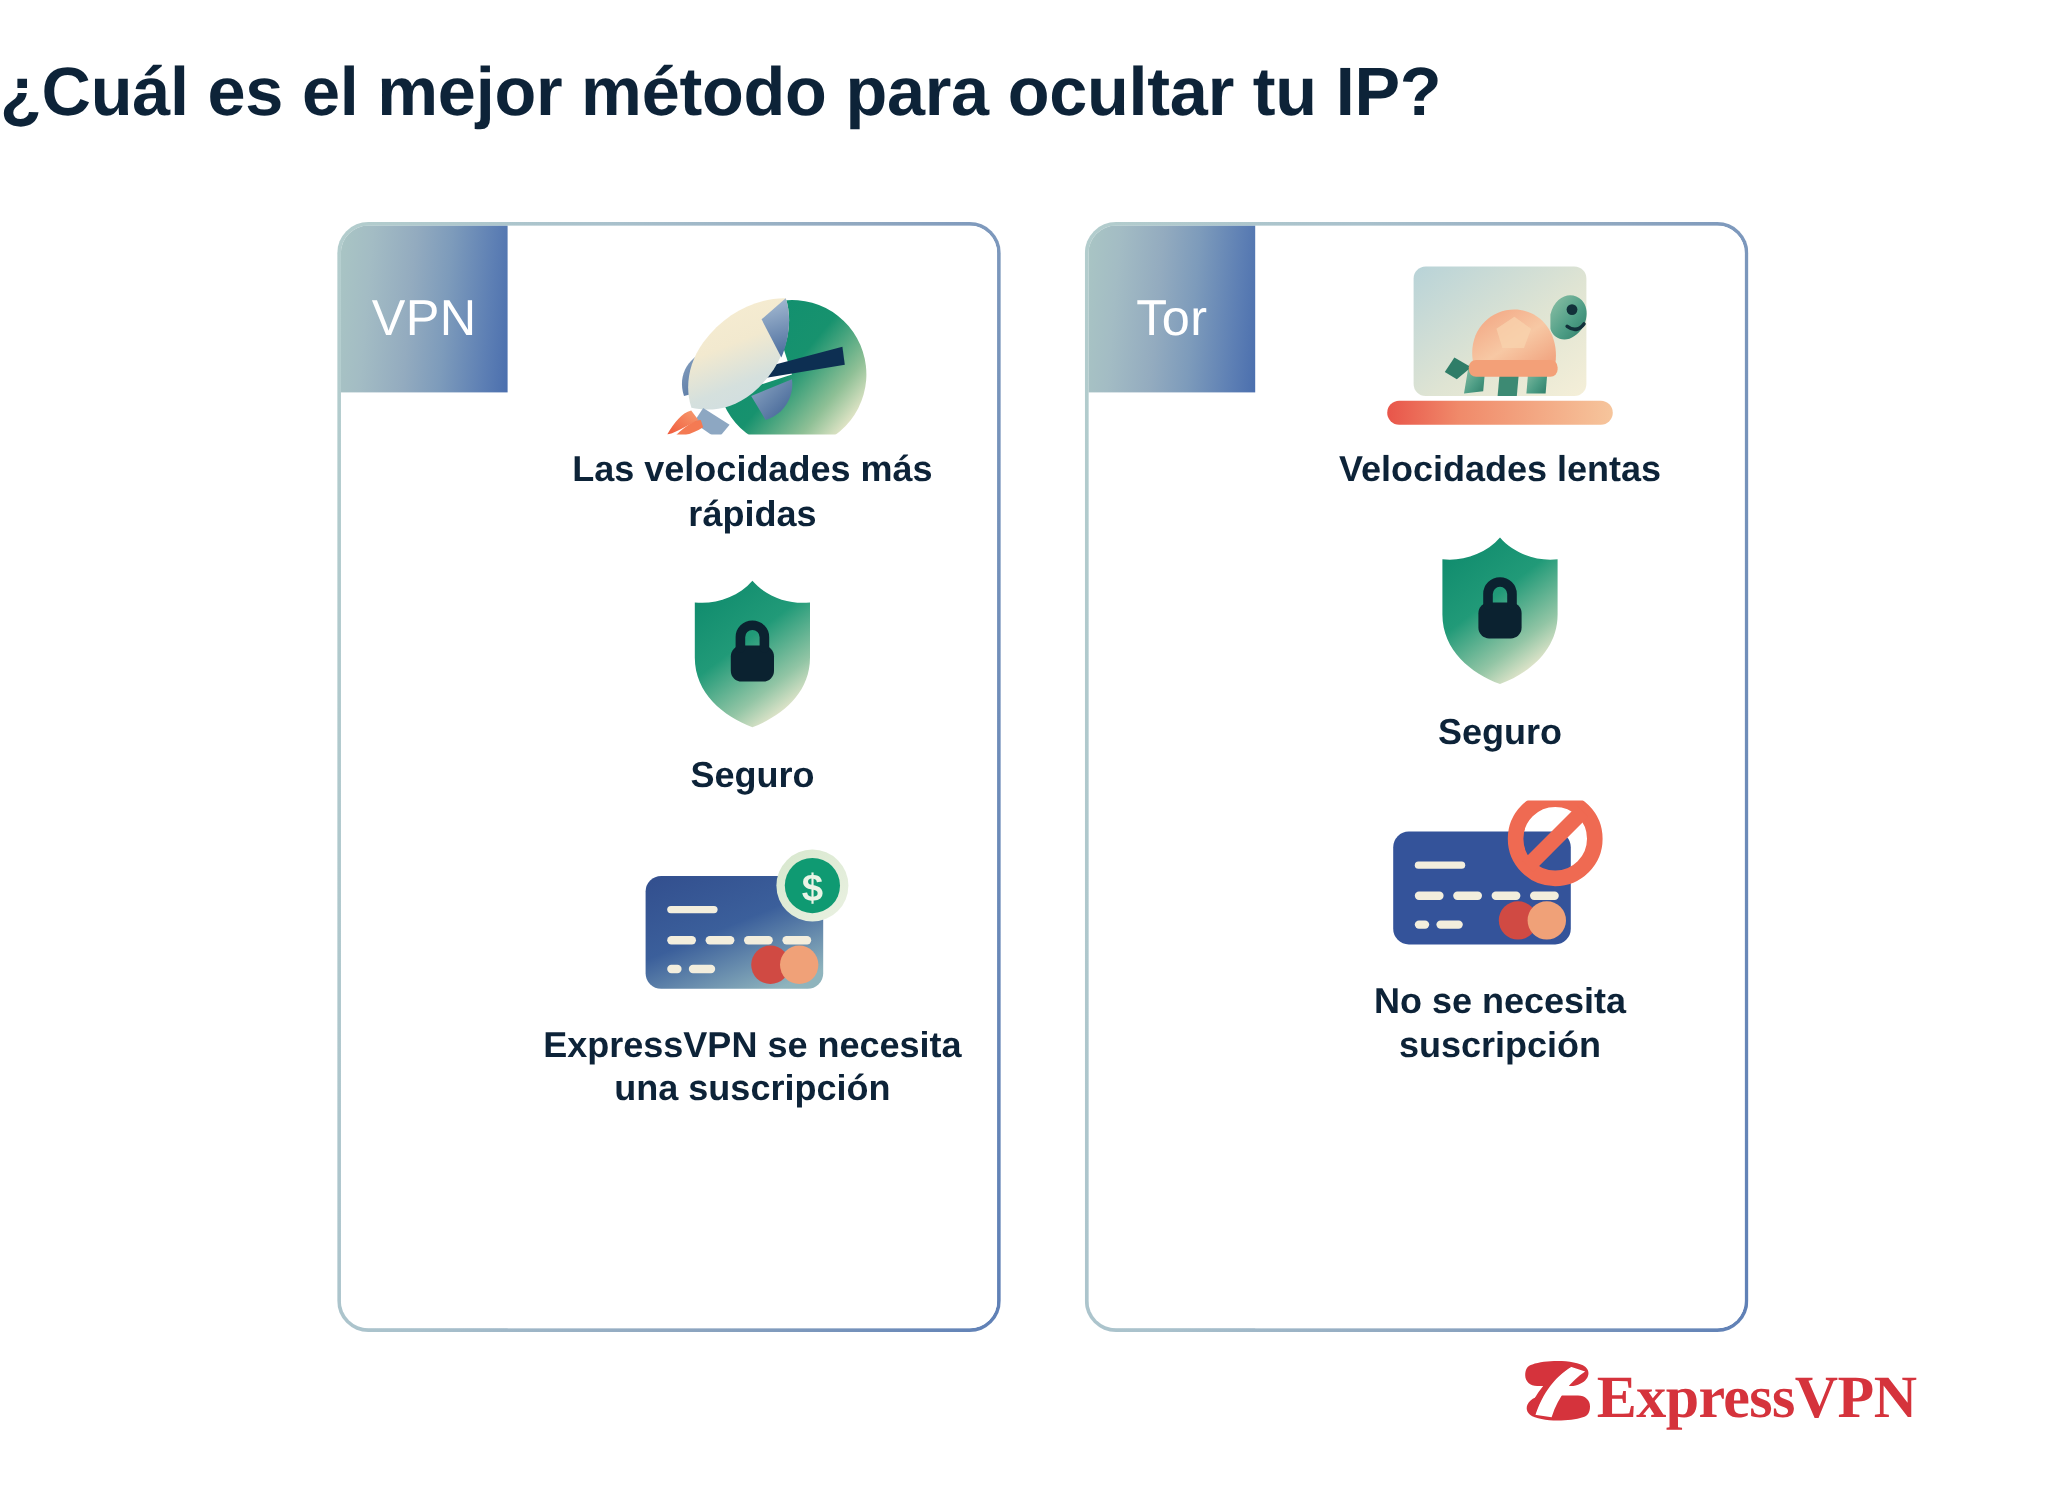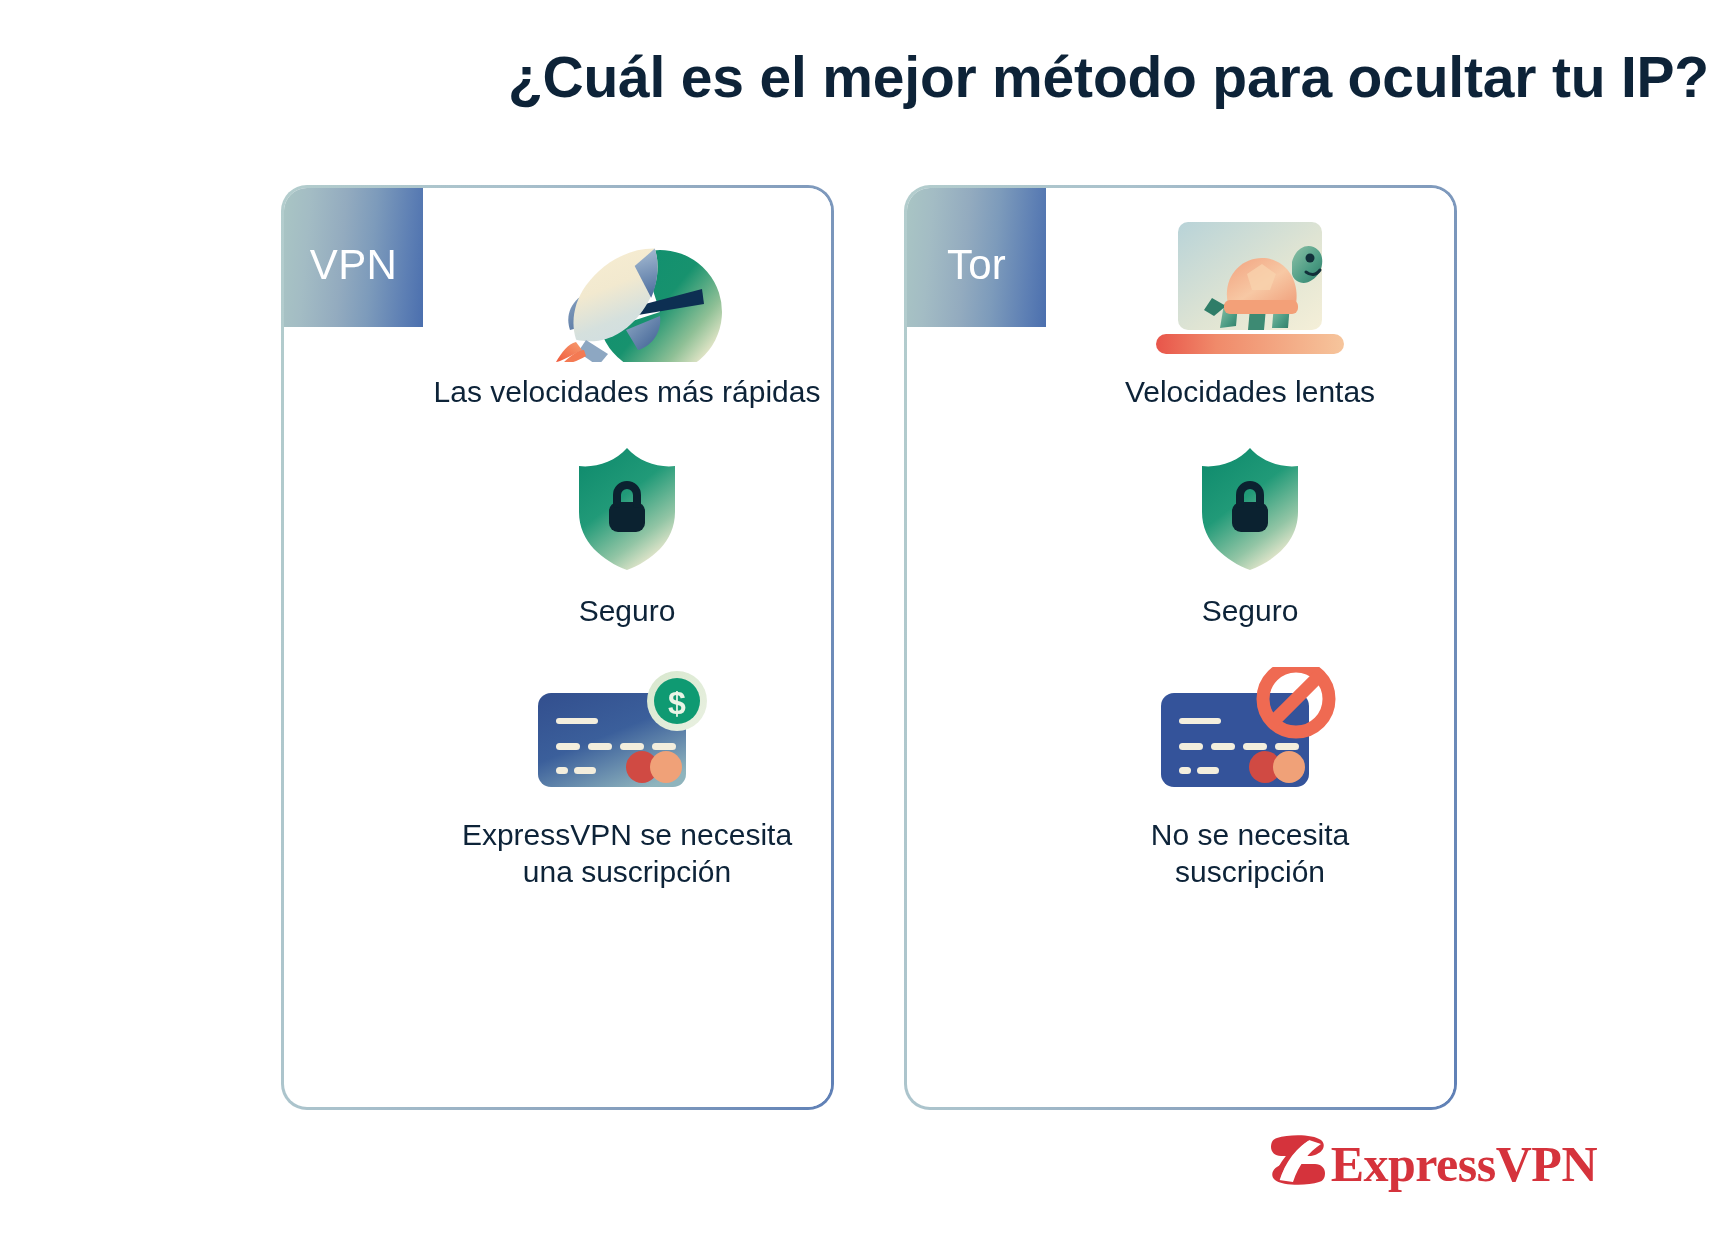--- a/index.html
+++ b/index.html
@@ -18,21 +18,21 @@
     height: 1240px;
     background: #ffffff;
   }
 
   
   .title {
     position: absolute;
     top: 44px;
     left: 0;
     width: 1709px;
-    text-align: right;
+    text-align: left;
     font-size: 57px;
     font-weight: 700;
     letter-spacing: -0.2px;
     color: #0d2338;
     white-space: nowrap;
   }
 
   
   .cards {
     position: absolute;
@@ -101,21 +101,21 @@
   .feature-icon {
     display: flex;
     align-items: center;
     justify-content: center;
   }
 
   .feature-label {
     text-align: center;
     color: #0d2338;
     font-size: 30px;
-    font-weight: 400;
+    font-weight: 700;
     line-height: 1.22;
     white-space: pre-line;
   }
 
   
   .feature.speed .feature-icon  { height: 150px; }
   .feature.speed .feature-label { margin-top: 12px; }
 
   .feature.secure               { margin-top: 34px; align-items: center; }
   .feature.secure .feature-icon { height: 128px; }

